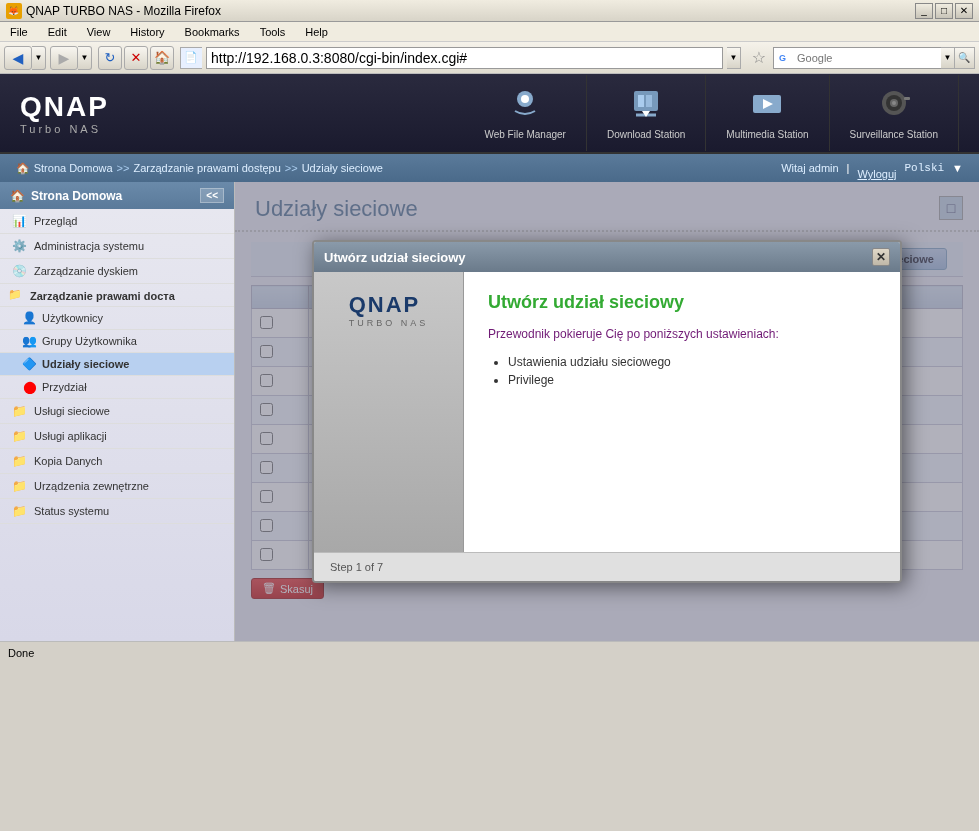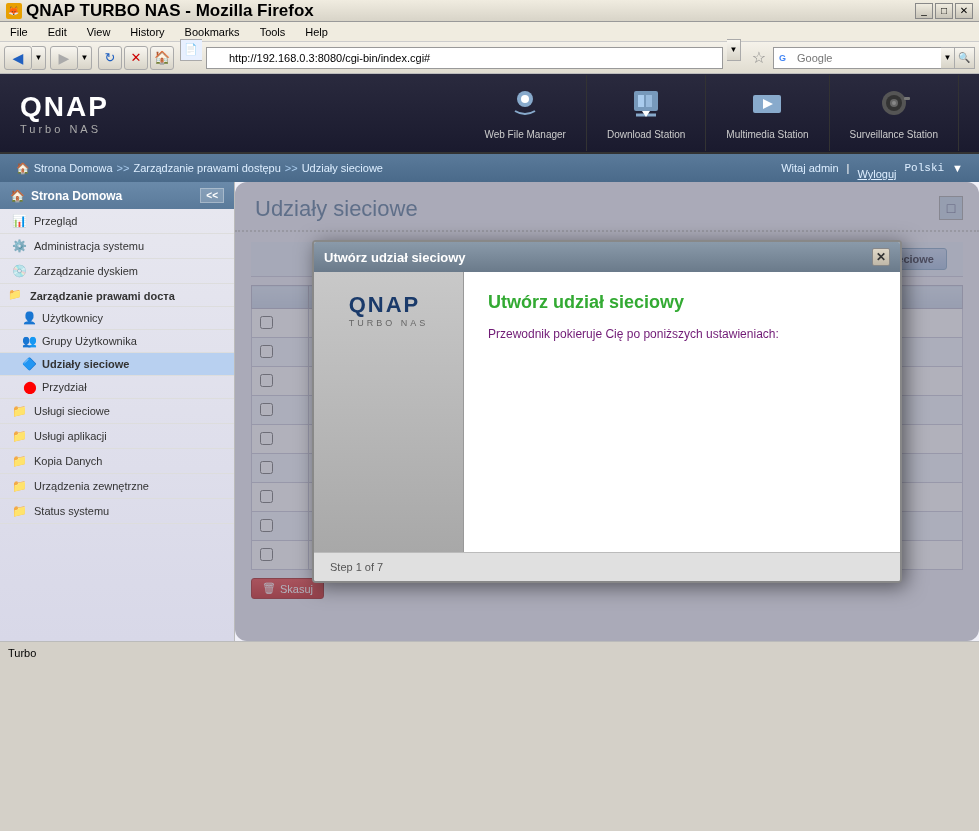--- a/index.html
+++ b/index.html
@@ -9,21 +9,21 @@
     .browser-titlebar {
       background: linear-gradient(to bottom, #f0ece0, #d8d4c8);
       height: 22px;
       display: flex;
       align-items: center;
       padding: 0 6px;
       border-bottom: 1px solid #999;
       font-size: 11px;
     }
     .browser-titlebar .title-icon { width: 16px; height: 16px; margin-right: 4px; background: #e8a000; border-radius: 2px; display: inline-flex; align-items: center; justify-content: center; color: white; font-size: 9px; font-weight: bold; }
-    .browser-titlebar .title-text { font-size: 17px; color: #000; font-weight: bold; }
+    .browser-titlebar .title-text { font-size: 12px; color: #000; }
     .browser-titlebar .win-controls { margin-left: auto; display: flex; gap: 2px; }
     .win-btn { width: 18px; height: 16px; background: linear-gradient(to bottom, #f0ece0, #c8c4b8); border: 1px solid #888; font-size: 10px; display: flex; align-items: center; justify-content: center; cursor: pointer; }
 
     
     .browser-menubar {
       background: #f0ece0;
       height: 20px;
       display: flex;
       align-items: center;
       padding: 0 4px;
@@ -41,21 +41,21 @@
       align-items: center;
       padding: 0 4px;
       border-bottom: 1px solid #bbb;
       gap: 2px;
     }
     .nav-btn { width: 28px; height: 24px; background: linear-gradient(to bottom, #f8f6f0, #d8d4c8); border: 1px solid #aaa; border-radius: 3px; display: flex; align-items: center; justify-content: center; font-size: 14px; cursor: pointer; }
     .nav-btn.back { color: #2060c0; }
     .nav-btn.disabled { color: #aaa; }
     .nav-btn-group { display: flex; align-items: center; }
     .dropdown-arrow { width: 14px; height: 24px; background: linear-gradient(to bottom, #f8f6f0, #d8d4c8); border: 1px solid #aaa; border-left: none; border-radius: 0 3px 3px 0; display: flex; align-items: center; justify-content: center; font-size: 8px; cursor: pointer; }
-    .address-bar { flex: 1; height: 22px; border: 1px solid #999; padding: 0 22px; font-size: 11px; background: white; margin: 8px 4px; }
+    .address-bar { flex: 1; height: 22px; border: 1px solid #999; padding: 0 4px; font-size: 14px; background: white; margin: 0 4px; }
     .star-btn { width: 24px; height: 24px; display: flex; align-items: center; justify-content: center; font-size: 16px; color: #888; }
     .search-bar { width: 150px; height: 22px; border: 1px solid #999; padding: 0 6px; font-size: 11px; background: white; }
     .search-icon-btn { width: 20px; height: 22px; background: linear-gradient(to bottom, #f8f6f0, #d8d4c8); border: 1px solid #aaa; border-left: none; display: flex; align-items: center; justify-content: center; font-size: 10px; cursor: pointer; }
     .refresh-btn { width: 24px; height: 24px; background: linear-gradient(to bottom, #f8f6f0, #d8d4c8); border: 1px solid #aaa; border-radius: 3px; display: flex; align-items: center; justify-content: center; font-size: 13px; cursor: pointer; color: #2060c0; }
     .stop-btn { width: 24px; height: 24px; background: linear-gradient(to bottom, #f8f6f0, #d8d4c8); border: 1px solid #aaa; border-radius: 3px; display: flex; align-items: center; justify-content: center; font-size: 13px; cursor: pointer; color: #cc0000; }
     .home-btn { width: 24px; height: 24px; background: linear-gradient(to bottom, #f8f6f0, #d8d4c8); border: 1px solid #aaa; border-radius: 3px; display: flex; align-items: center; justify-content: center; font-size: 13px; cursor: pointer; }
     .address-dropdown { width: 14px; height: 22px; background: linear-gradient(to bottom, #f8f6f0, #d8d4c8); border: 1px solid #aaa; border-left: none; display: flex; align-items: center; justify-content: center; font-size: 8px; cursor: pointer; }
 
     
     .app-container { width: 979px; height: 567px; display: flex; flex-direction: column; background: #1a1a2e; }
@@ -152,21 +152,20 @@
 
     
     .modal-overlay {
       position: absolute;
       top: 0; left: 0; right: 0; bottom: 0;
       background: rgba(100,100,120,0.5);
       display: flex;
       align-items: center;
       justify-content: center;
       z-index: 100;
-      border-radius: 12px;
     }
     .modal {
       width: 590px;
       background: #e8e8e8;
       border: 2px solid #888;
       border-radius: 4px;
       box-shadow: 4px 4px 20px rgba(0,0,0,0.5);
       overflow: hidden;
       position: relative;
     }
@@ -620,26 +619,30 @@
           <div class="modal-body">
             <div class="modal-sidebar">
               <div class="modal-logo">
                 <div class="qnap-text" style="font-size:22px;font-weight:bold;color:#1a3a6a;letter-spacing:2px;">QNAP</div>
                 <div style="font-size:9px;color:#666;letter-spacing:3px;text-transform:uppercase;">Turbo NAS</div>
               </div>
             </div>
             <div class="modal-main">
               <div class="modal-title">Utwórz udział sieciowy</div>
               <div class="modal-desc">Przewodnik pokieruje Cię po poniższych ustawieniach:</div>
+              <ul class="modal-list">
+                <li>Ustawienia udziału sieciowego</li>
+                <li>Privilege</li>
+              </ul>
             </div>
           </div>
           <div class="modal-footer">
             <span class="step-text">Step 1 of 7</span>
           </div>
         </div>
       </div>
     </div>
   </div>
 </div>
 
 <div class="status-bar">
-  <span>Turbo</span>
+  <span>Done</span>
 </div>
 
 </body></html>

